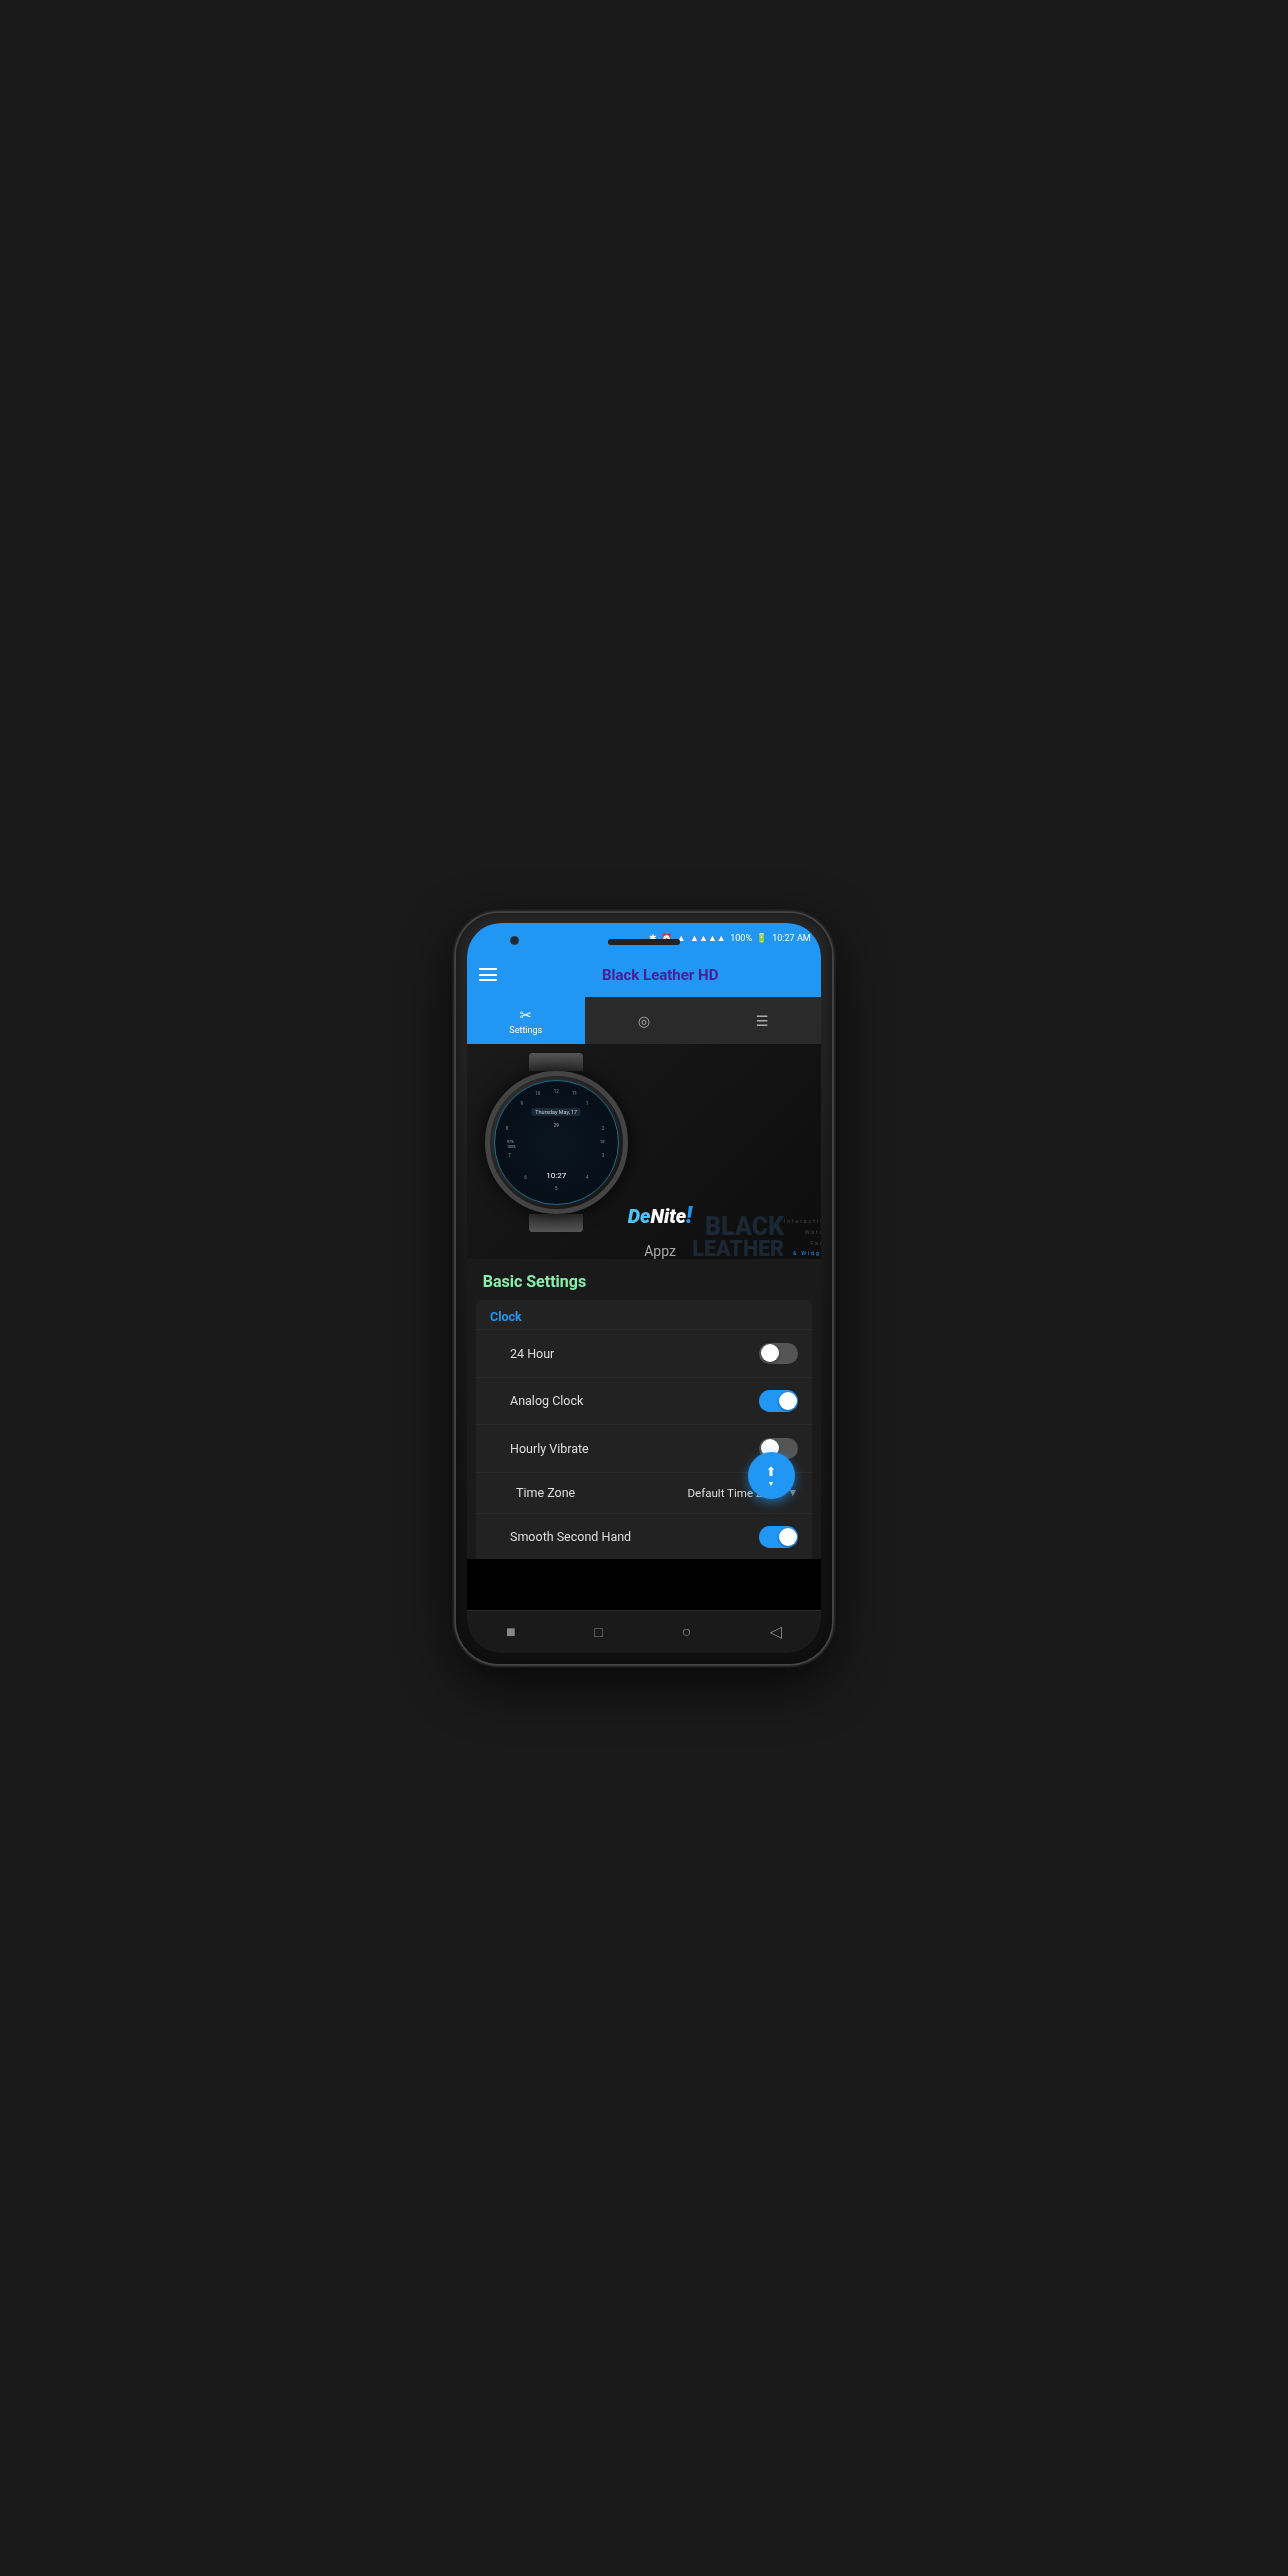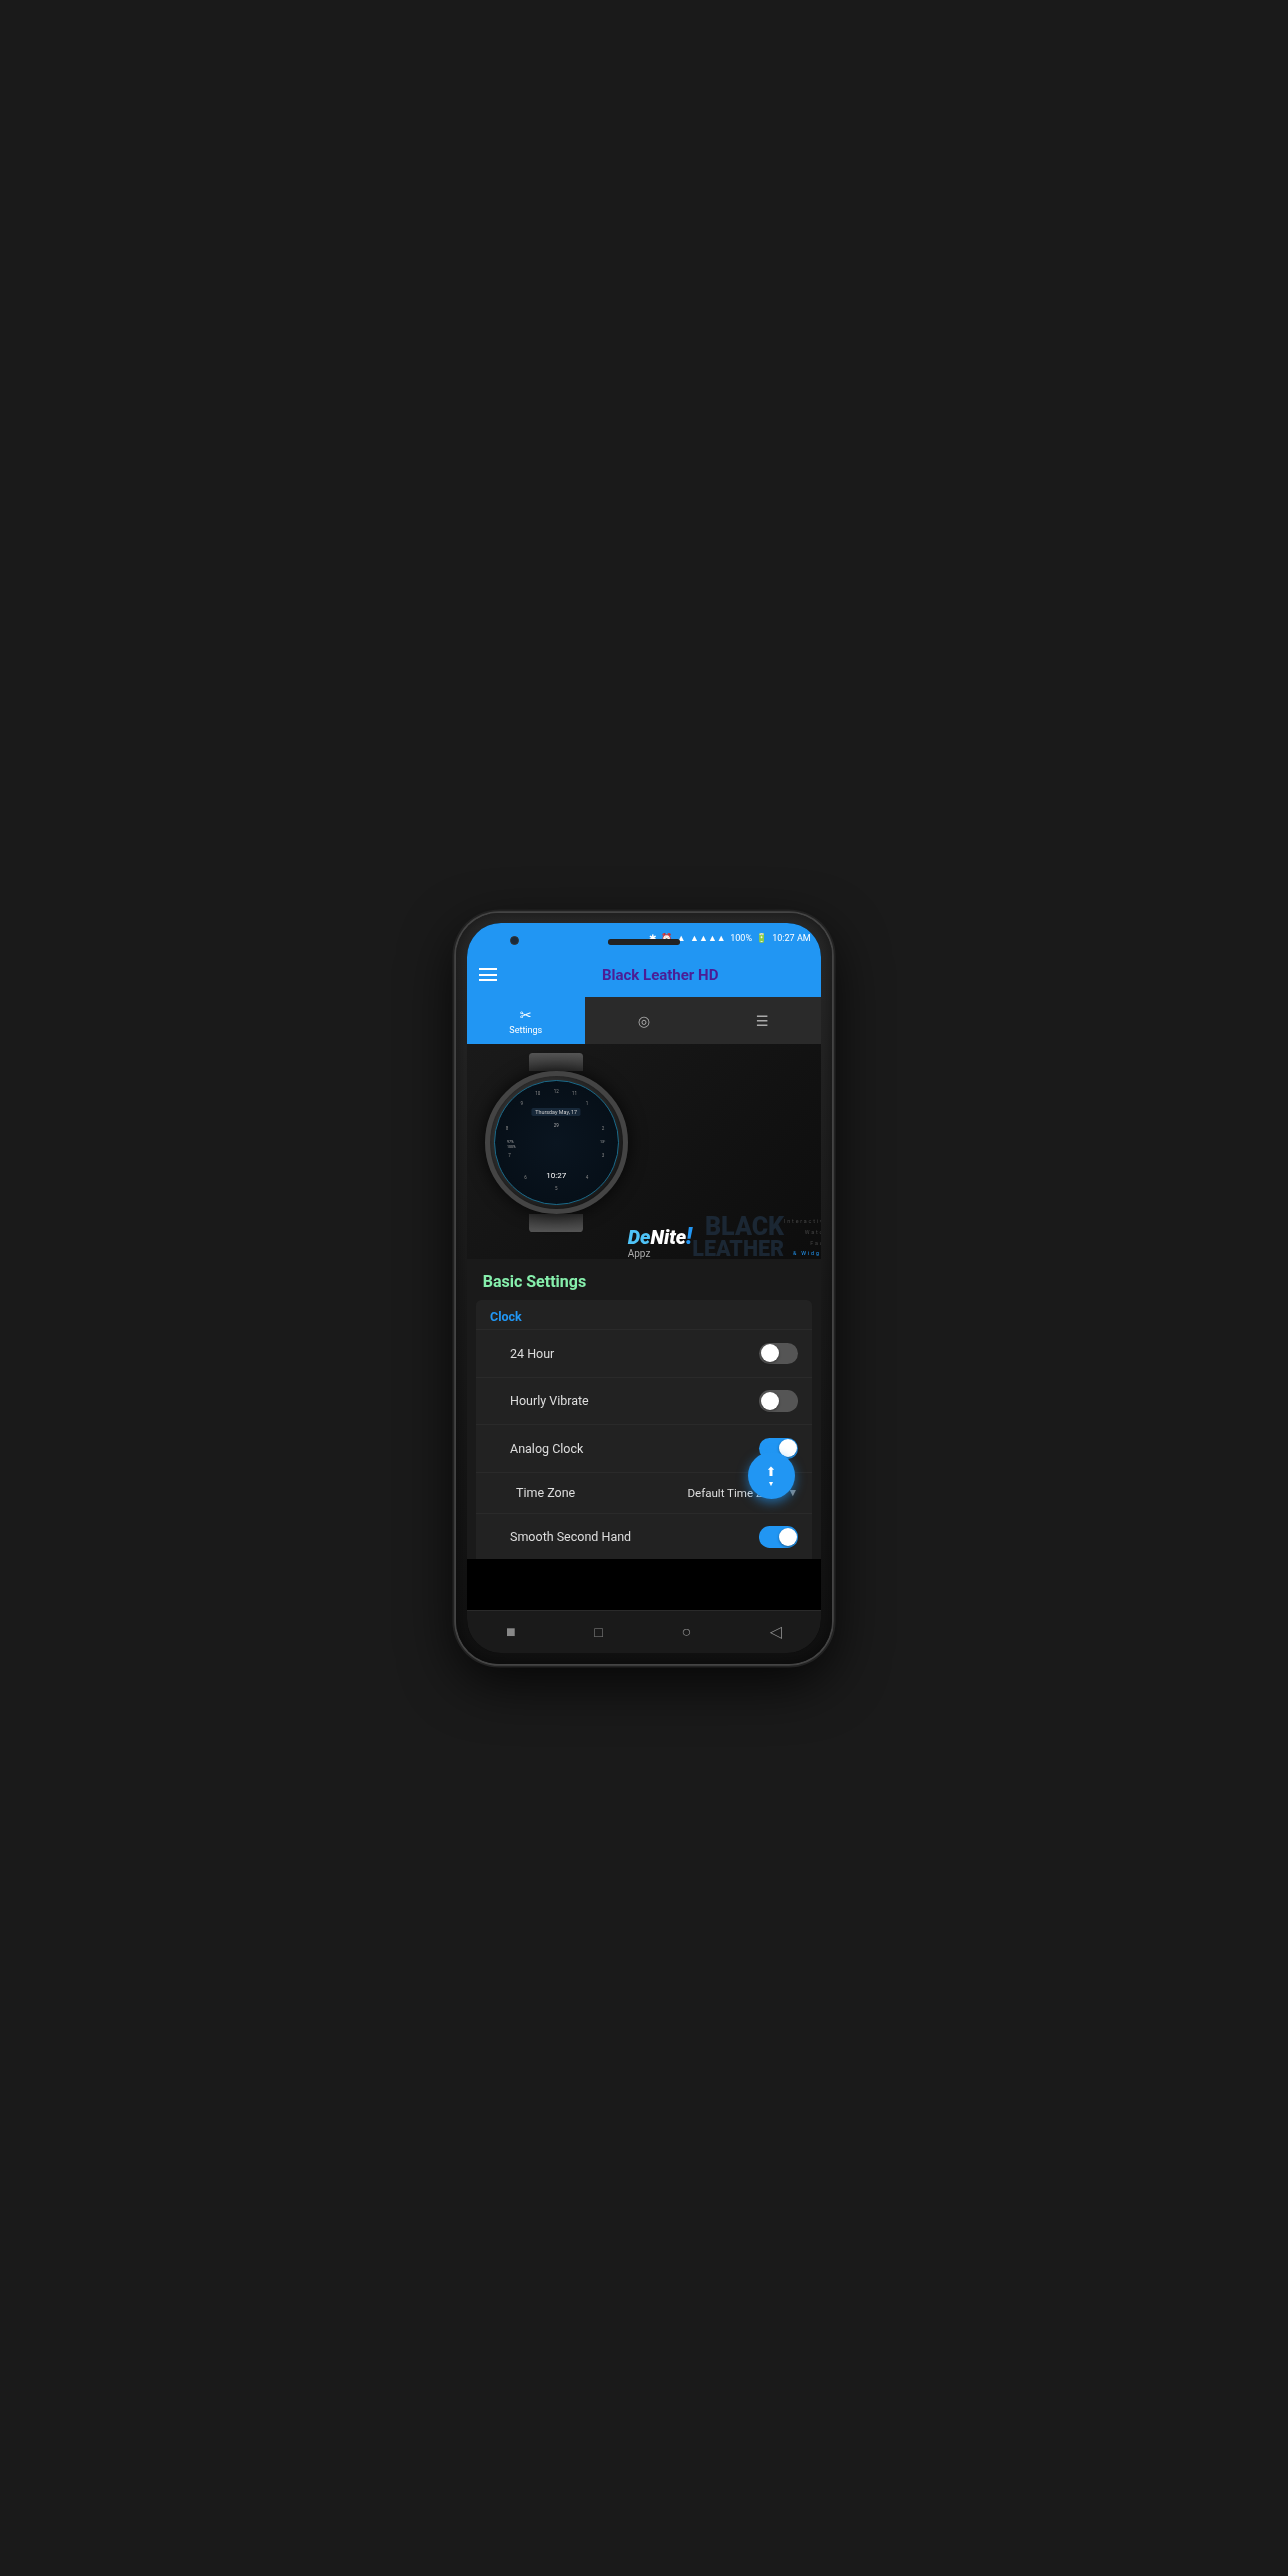--- a/index.html
+++ b/index.html
@@ -506,21 +506,21 @@
               </div>
             </div>
             <div class="watch-band-bottom"></div>
           </div>
 
           <div class="brand-area">
             <div style="text-align:right;">
               <div style="font-size:19.7px;font-weight:900;line-height:1;">
                 <span style="color:#4fc3f7;font-style:italic;">De</span><span style="color:white;font-style:italic;">Nite</span><span style="color:#2196F3;font-style:italic;font-size:23px;">!</span>
               </div>
-              <div style="font-size:10px;color:#aaa;text-align:left;margin-top:0px;">Appz</div>
+              <div style="font-size:14px;color:#aaa;text-align:center;margin-top:16px;">Appz</div>
             </div>
             <div style="margin-top:14.3px;text-align:right;">
               <div style="font-size:25px;font-weight:900;color:#1e2d3d;text-transform:uppercase;opacity:0.8;line-height:0.95;">BLACK</div>
               <div style="font-size:21.5px;font-weight:900;color:#1e2d3d;text-transform:uppercase;opacity:0.8;line-height:0.95;">LEATHER</div>
             </div>
             <div style="font-size:5.4px;color:#444;text-align:right;margin-top:5.4px;line-height:2;letter-spacing:1.8px;">
               <div>Interactive</div>
               <div>Watch Face</div>
               <div style="color:#2196F3;">&amp; Widget</div>
             </div>
@@ -534,29 +534,29 @@
             <div class="settings-category">Clock</div>
 
             <div class="settings-row">
               <span class="settings-label">24 Hour</span>
               <div class="toggle off">
                 <div class="toggle-knob"></div>
               </div>
             </div>
 
             <div class="settings-row">
+              <span class="settings-label">Analog Clock</span>
+              <div class="toggle on">
+                <div class="toggle-knob"></div>
+              </div>
+            </div>
+
+            <div class="settings-row">
               <span class="settings-label">Hourly Vibrate</span>
               <div class="toggle off">
-                <div class="toggle-knob"></div>
-              </div>
-            </div>
-
-            <div class="settings-row">
-              <span class="settings-label">Analog Clock</span>
-              <div class="toggle on">
                 <div class="toggle-knob"></div>
               </div>
             </div>
 
             <div class="dropdown-row">
               <span class="dropdown-label">Time Zone</span>
               <div class="dropdown-value">
                 <span>Default Time Zone</span>
                 <span class="dropdown-arrow">▼</span>
               </div>

